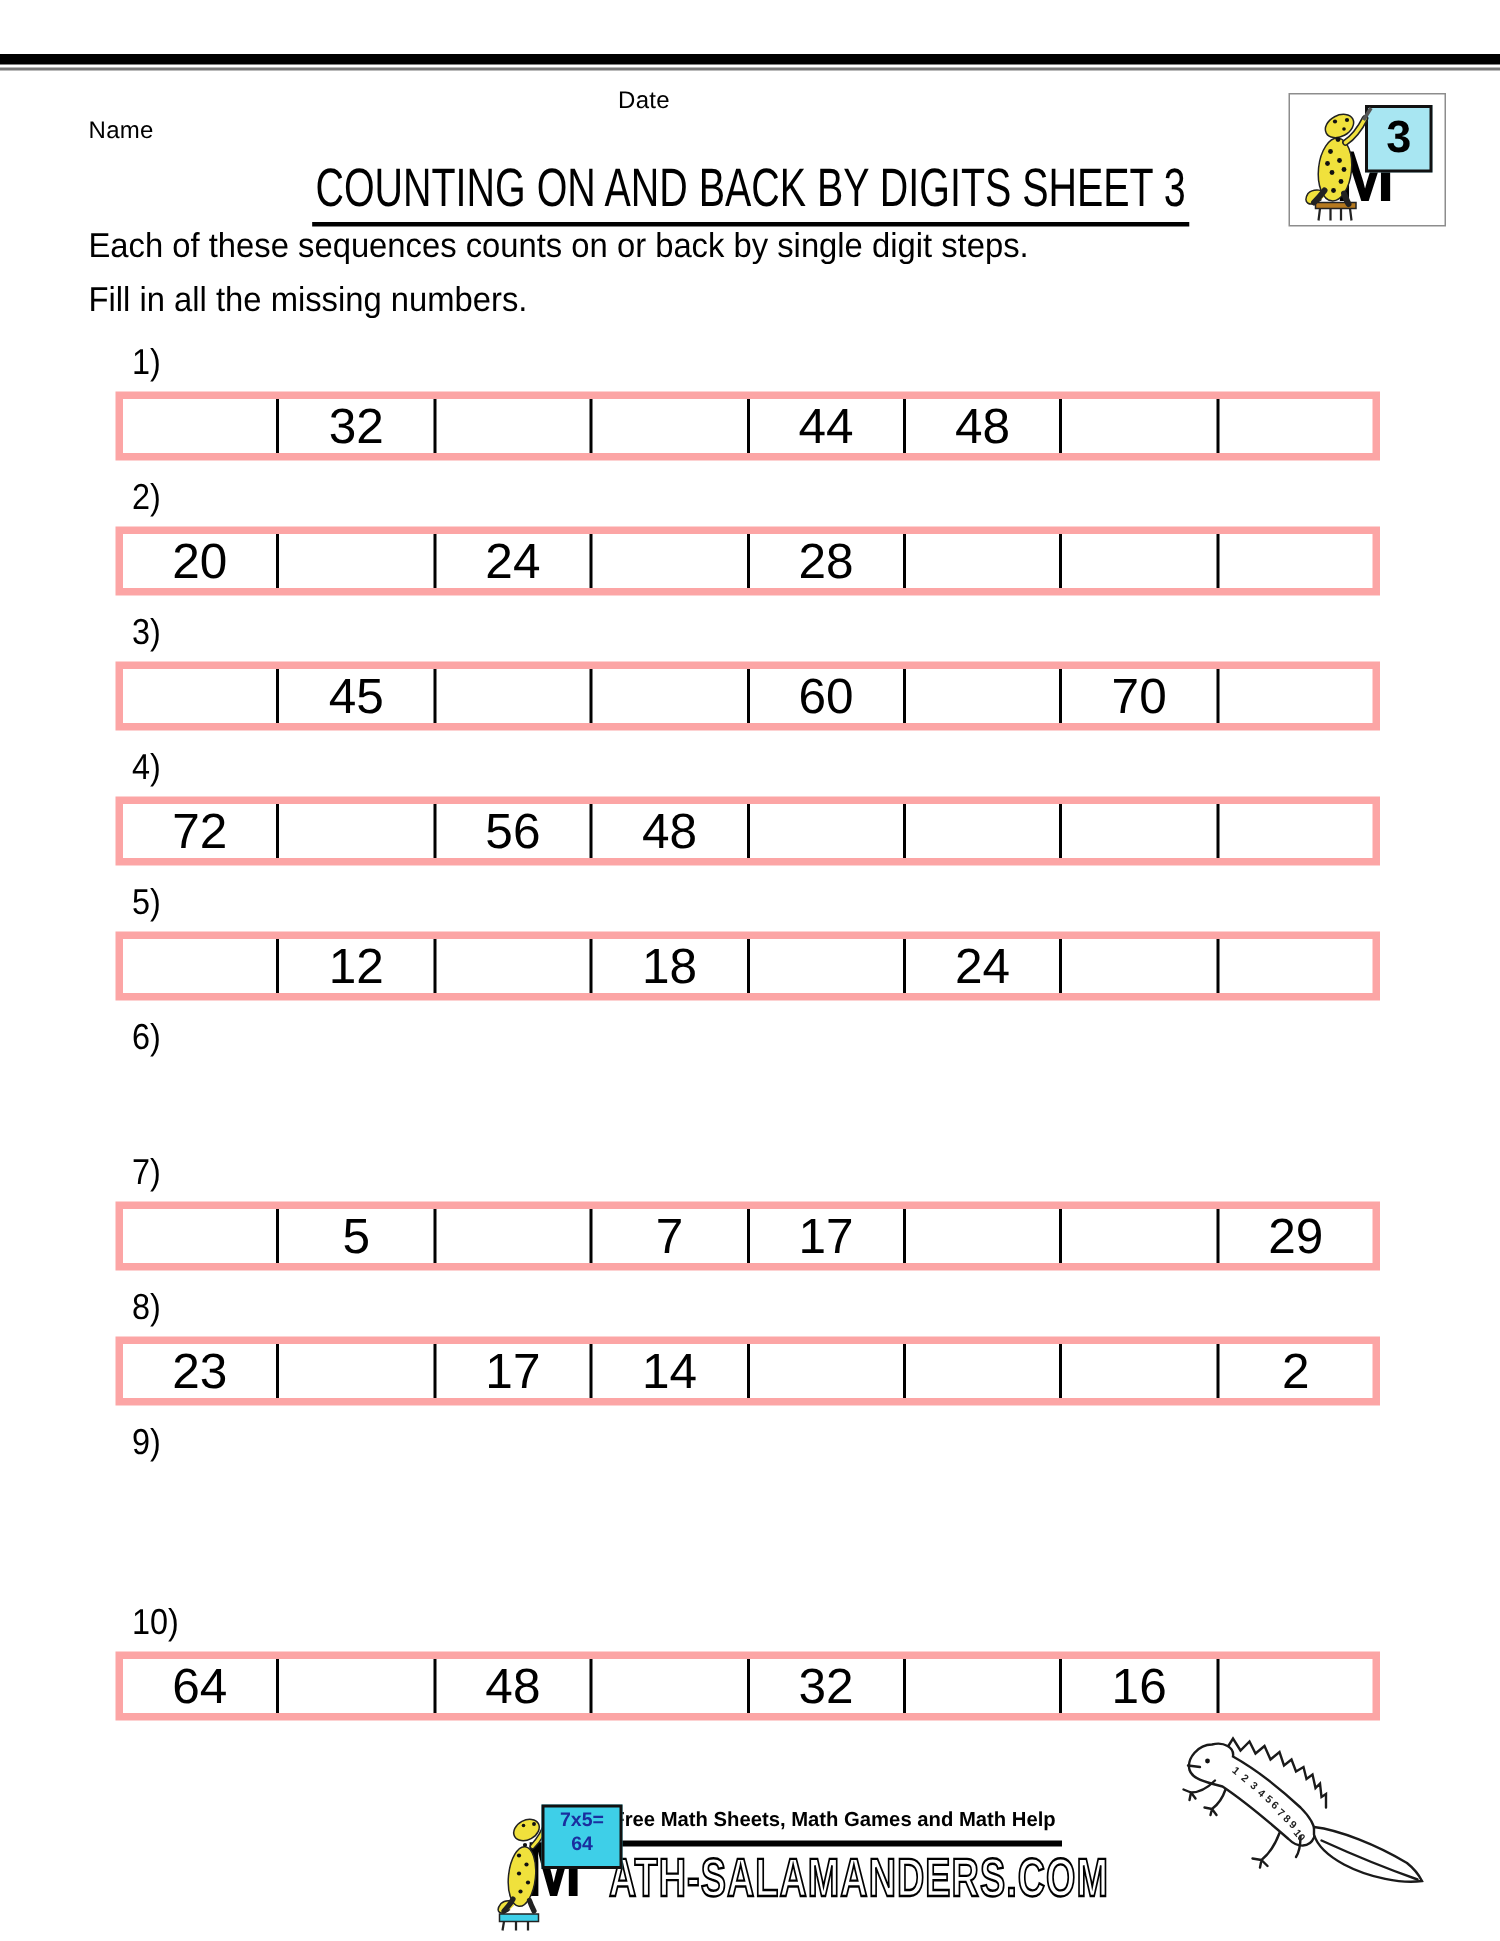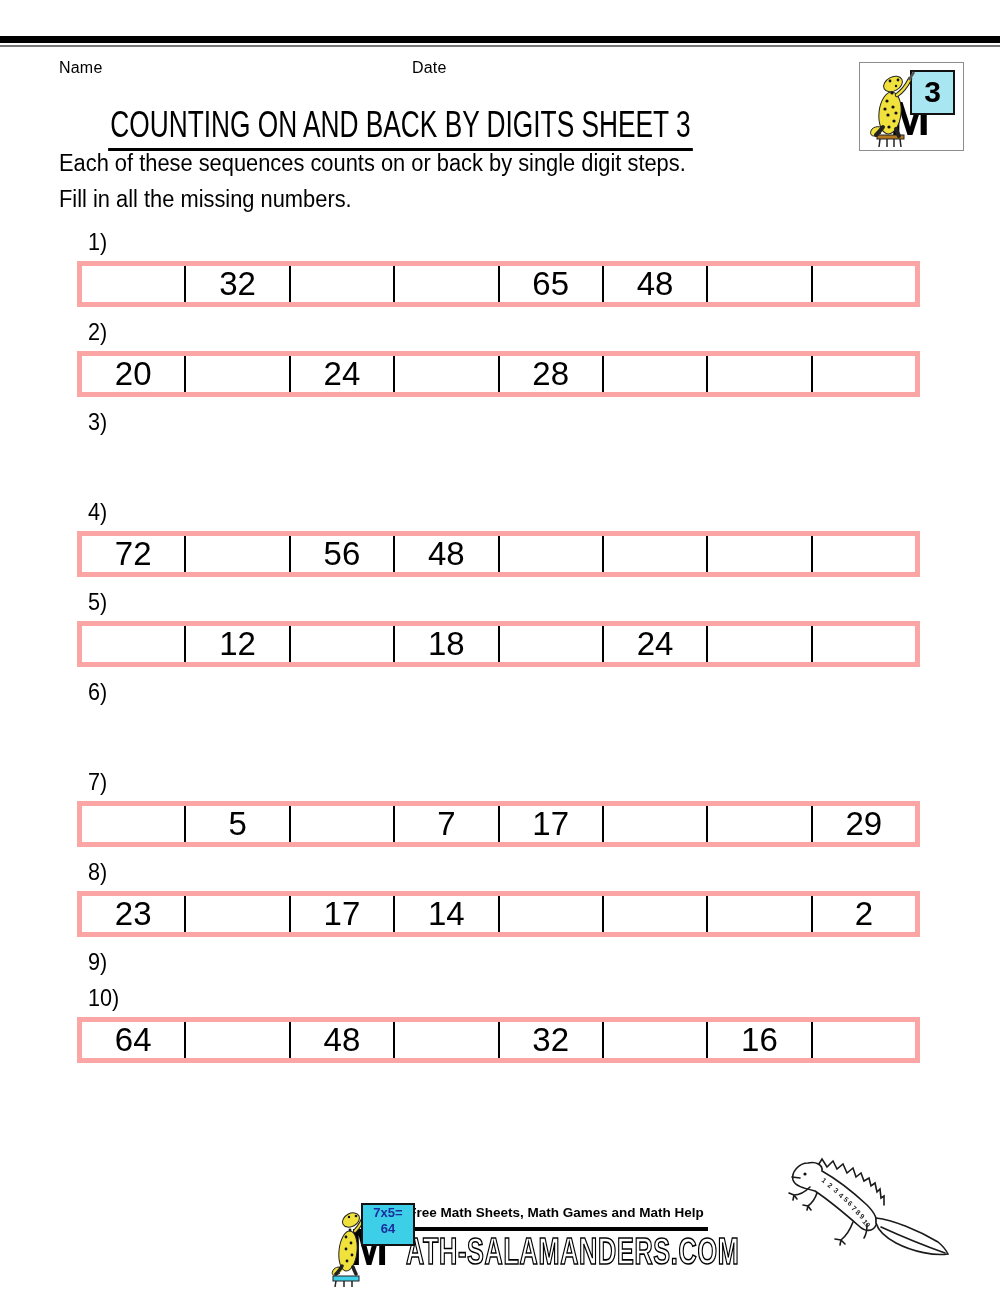--- a/index.html
+++ b/index.html
@@ -6,32 +6,32 @@
   body{width:1000px;height:1294px;position:relative;overflow:hidden;
        font-family:"Liberation Sans",sans-serif;color:#000;}
   .abs{position:absolute;}
 
   
   .top-rule-a{top:36px;left:0;width:1000px;height:7px;background:#000;}
   .top-rule-b{top:45px;left:0;width:1000px;height:2px;background:#787878;}
 
   
   .meta{top:59px;font-size:16px;letter-spacing:.2px;}
-  .meta.name{left:59px;}
+  .meta.name{left:59px;margin-top:20px;}
   .meta.date{left:412px;text-align:center;}
 
   
   .badge{left:859px;top:62px;width:103px;height:87px;border:1px solid #8d8d8d;background:#fff;}
   .badge-m{position:absolute;left:30px;top:32px;font-size:48px;font-weight:bold;line-height:1;
            transform:scaleX(1.0);transform-origin:0 0;}
   .badge-sign{position:absolute;left:50px;top:7px;width:41px;height:41px;background:#a8e6f2;
               border:2px solid #111;text-align:center;font-size:30px;font-weight:bold;line-height:40px;}
 
   
-  .title-wrap{top:104px;left:0;width:1000px;text-align:left;}
+  .title-wrap{top:104px;left:0;width:1000px;text-align:center;}
   .page-title{display:inline-block;font-size:36px;white-space:nowrap;
               transform:scaleX(.73);transform-origin:50% 50%;
               border-bottom:3px solid #000;padding:0 3px 2px;}
 
   
   .inst{left:59px;font-size:23px;white-space:nowrap;transform:scaleX(.95);transform-origin:0 0;}
   .inst1{top:150px;} .inst2{top:186px;}
 
   
   .problem{position:absolute;left:0;width:1000px;height:86px;}
@@ -105,41 +105,51 @@
 <div class="abs inst inst1">Each of these sequences counts on or back by single digit steps.</div>
 <div class="abs inst inst2">Fill in all the missing numbers.</div>
 
 <div class="problem" style="top:228px">
   <div class="plabel">1)</div>
   <div class="prow">
     <div class="cell"></div>
     <div class="cell">32</div>
     <div class="cell"></div>
     <div class="cell"></div>
-    <div class="cell">65</div>
+    <div class="cell">44</div>
     <div class="cell">48</div>
     <div class="cell"></div>
     <div class="cell"></div>
   </div>
 </div>
 <div class="problem" style="top:318px">
   <div class="plabel">2)</div>
   <div class="prow">
     <div class="cell">20</div>
     <div class="cell"></div>
     <div class="cell">24</div>
     <div class="cell"></div>
     <div class="cell">28</div>
     <div class="cell"></div>
     <div class="cell"></div>
     <div class="cell"></div>
   </div>
 </div>
 <div class="problem" style="top:408px">
   <div class="plabel">3)</div>
+  <div class="prow">
+    <div class="cell"></div>
+    <div class="cell">45</div>
+    <div class="cell"></div>
+    <div class="cell"></div>
+    <div class="cell">60</div>
+    <div class="cell"></div>
+    <div class="cell">70</div>
+    <div class="cell"></div>
+  </div>
 </div>
 <div class="problem" style="top:498px">
   <div class="plabel">4)</div>
   <div class="prow">
     <div class="cell">72</div>
     <div class="cell"></div>
     <div class="cell">56</div>
     <div class="cell">48</div>
     <div class="cell"></div>
     <div class="cell"></div>
@@ -185,21 +195,21 @@
     <div class="cell">14</div>
     <div class="cell"></div>
     <div class="cell"></div>
     <div class="cell"></div>
     <div class="cell">2</div>
   </div>
 </div>
 <div class="problem" style="top:948px">
   <div class="plabel">9)</div>
 </div>
-<div class="problem" style="top:984px">
+<div class="problem" style="top:1068px">
   <div class="plabel">10)</div>
   <div class="prow">
     <div class="cell">64</div>
     <div class="cell"></div>
     <div class="cell">48</div>
     <div class="cell"></div>
     <div class="cell">32</div>
     <div class="cell"></div>
     <div class="cell">16</div>
     <div class="cell"></div>

